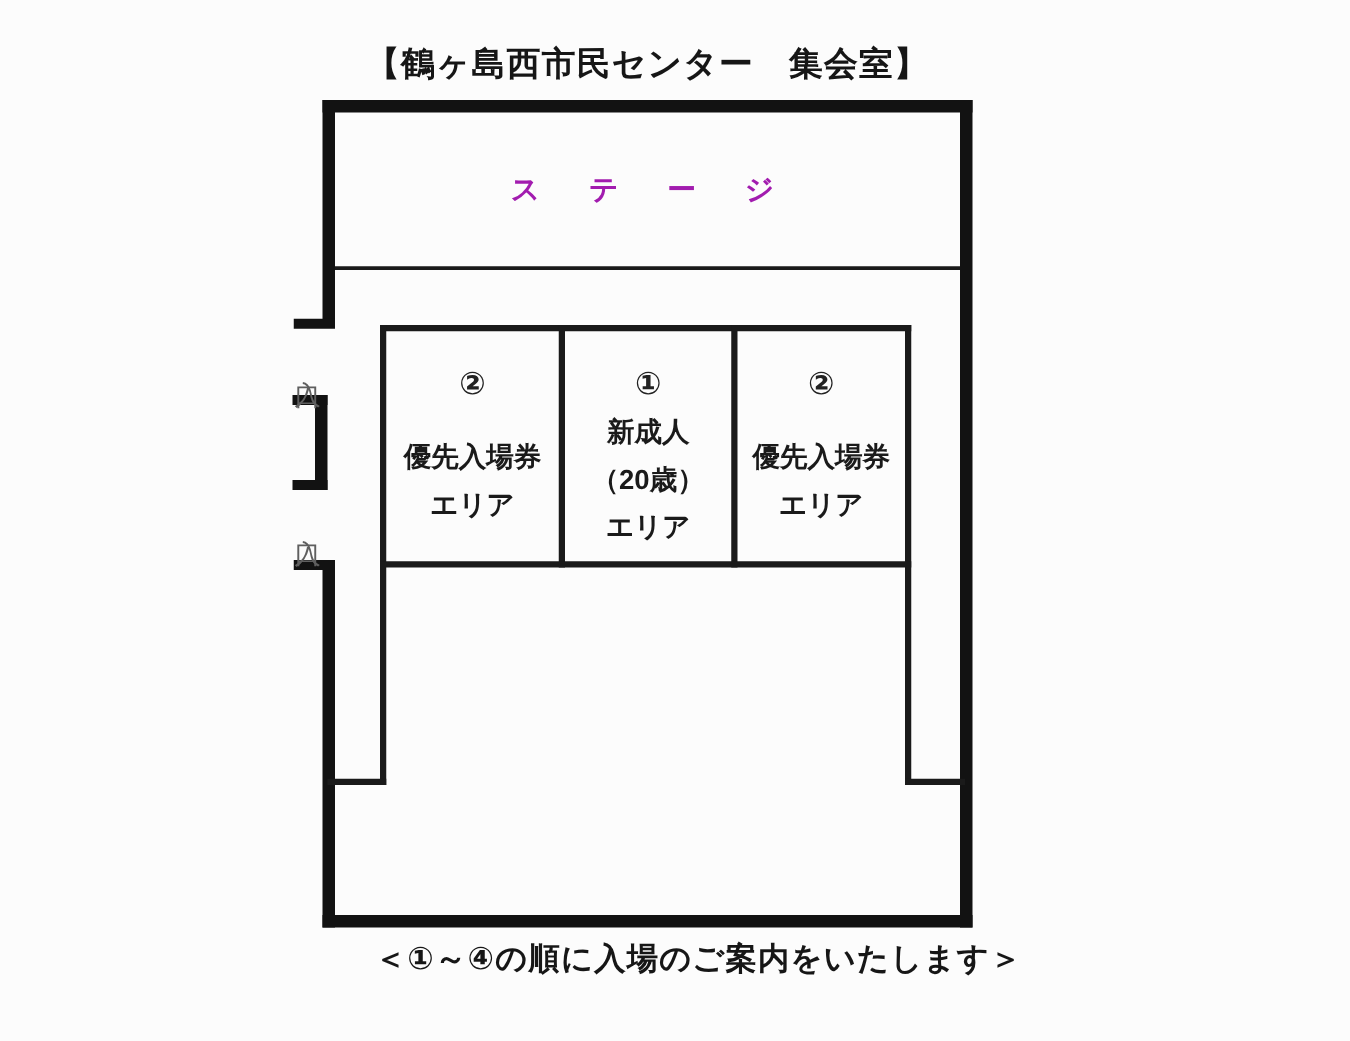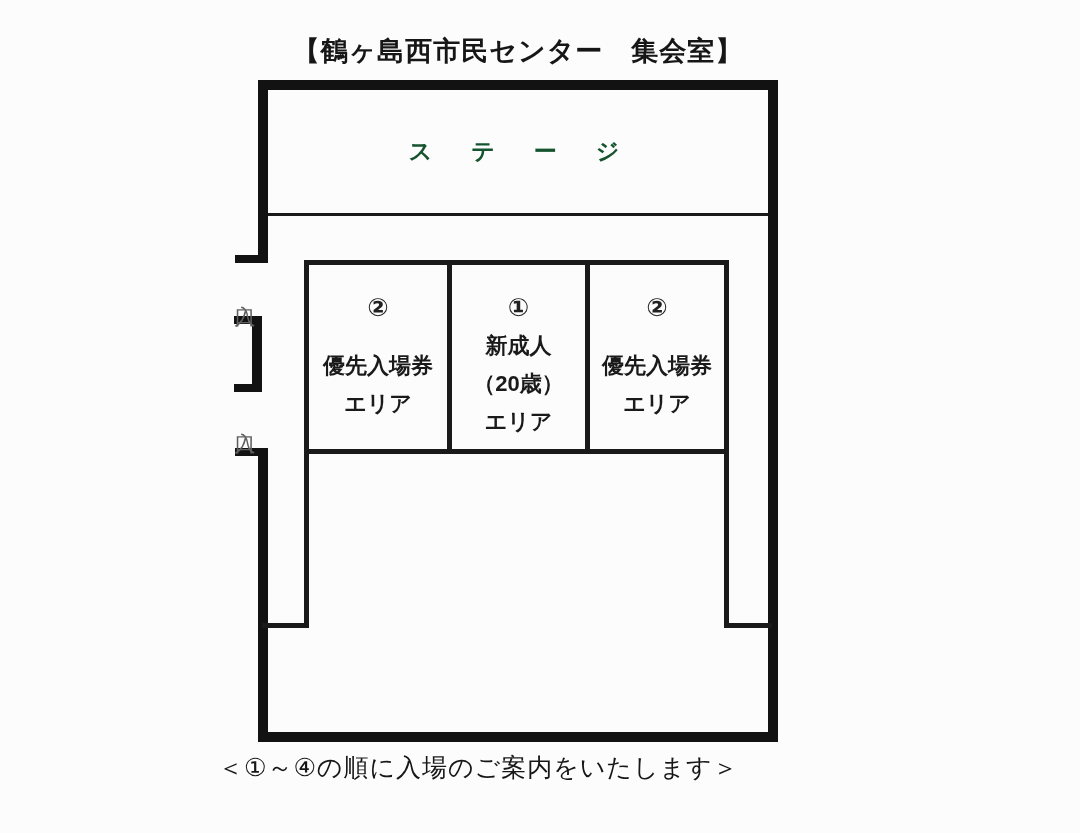--- a/index.html
+++ b/index.html
@@ -18,37 +18,37 @@
   .abs { position: absolute; }
 
   
   .page-title {
     left: 158px; top: 33px; width: 720px; height: 36px;
     font-size: 27px; font-weight: bold; text-align: center;
     letter-spacing: 1px; line-height: 36px; color: #161616;
   }
   .caption {
     left: 218px; top: 747px; width: 600px; height: 40px;
-    font-size: 25px; font-weight: normal; text-align: left;
+    font-size: 25px; font-weight: bold; text-align: right;
     letter-spacing: 1px; line-height: 40px; color: #161616;
   }
 
   
   .wall { background: #121212; }
 
   
   .line { background: #1a1a1a; }
 
   
   .stage-area {
     left: 268px; top: 90px; width: 500px; height: 123px;
     display: flex; align-items: center; justify-content: center;
   }
   .stage-label {
-    font-size: 23px; font-weight: bold; letter-spacing: 8px; color: #14532d; text-align: right;
+    font-size: 23px; font-weight: bold; letter-spacing: 8px; color: #a21caf; text-align: right;
   }
 
   
   .entrance {
     width: 26px; height: 56px;
     writing-mode: vertical-rl; text-orientation: upright;
     font-size: 21px; color: #5f5f5f; line-height: 26px;
     letter-spacing: 6px; text-align: center;
   }
   .entrance-1 { left: 232px; top: 266px; }

